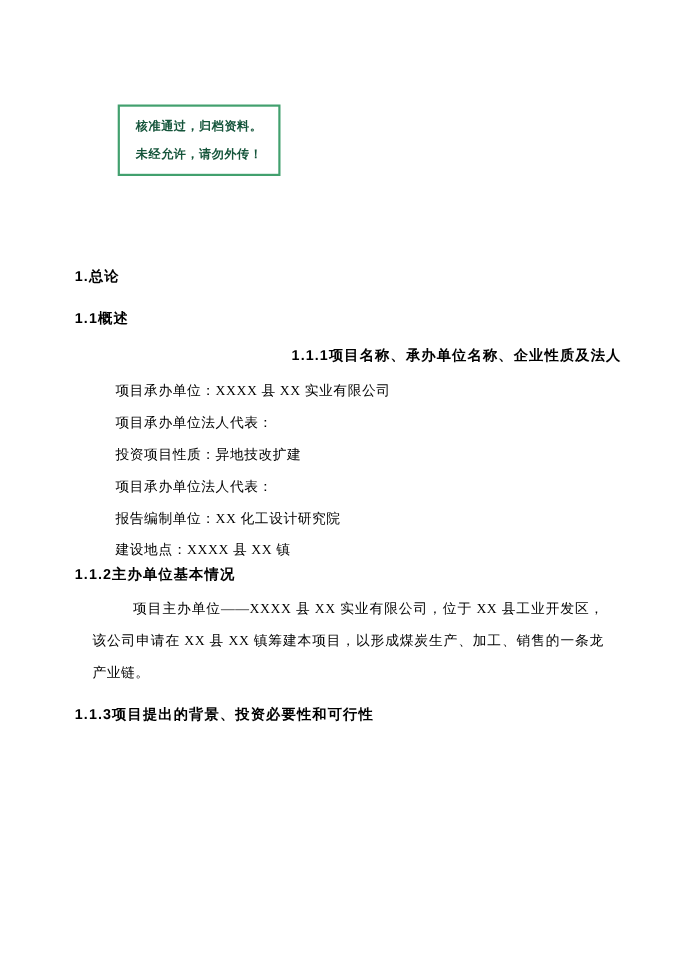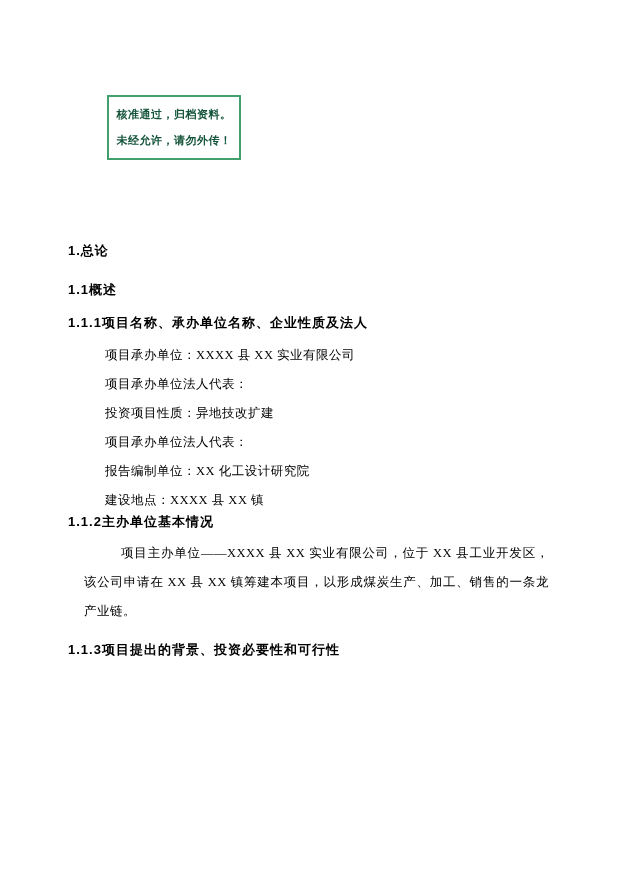--- a/index.html
+++ b/index.html
@@ -11,21 +11,21 @@
     background: #ffffff;
     font-family: "Liberation Serif", "DejaVu Serif", serif;
     color: #000000;
     overflow: hidden;
   }
   
   .stamp {
     position: absolute;
     left: 107px;
     top: 95px;
-    width: 134px;
+    width: 148px;
     height: 65px;
     border: 2px solid #42a06e;
     box-sizing: border-box;
     display: flex;
     flex-direction: column;
     justify-content: space-evenly;
     align-items: center;
     background: #ffffff;
   }
   .stamp-line {
@@ -45,21 +45,21 @@
   }
   .h1, .h2, .h3 {
     font-family: "Liberation Sans", "DejaVu Sans", sans-serif;
     font-weight: bold;
     font-size: 13px;
     line-height: 14px;
     letter-spacing: 1px;
     margin: 0;
   }
   .h2 { margin-top: 25px; }
-  .h3-1 { margin-top: 19px; }
+  .h3-1 { margin-top: 19px; text-align: right; }
   .h3-2 { }
   .h3-3 { margin-top: 17px; }
   .fields { margin-top: 11px; }
   .field {
     font-size: 12.5px;
     line-height: 29px;
     letter-spacing: 0.5px;
     padding-left: 37px;
     white-space: nowrap;
   }

